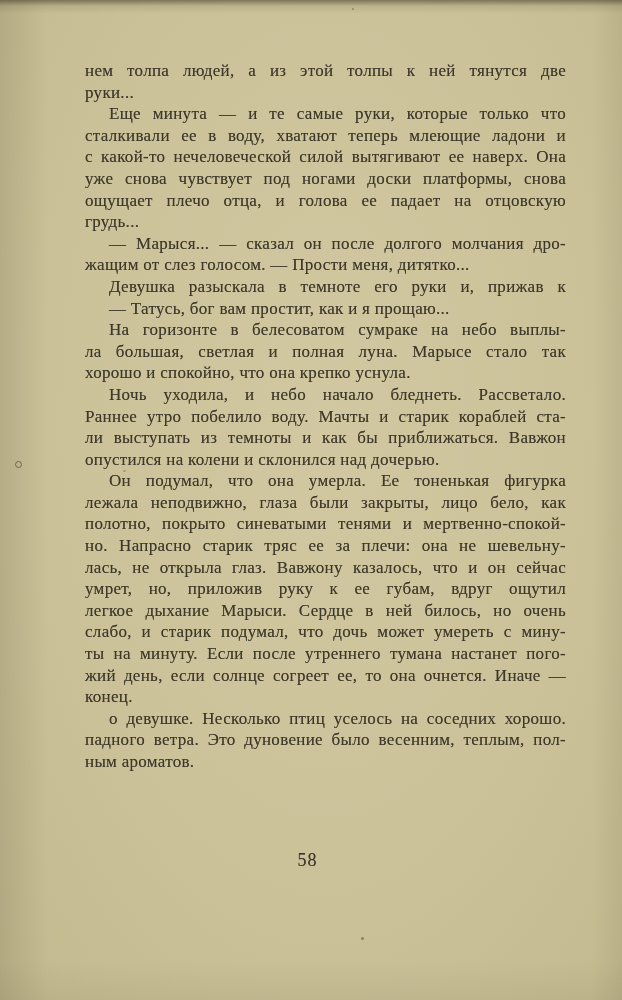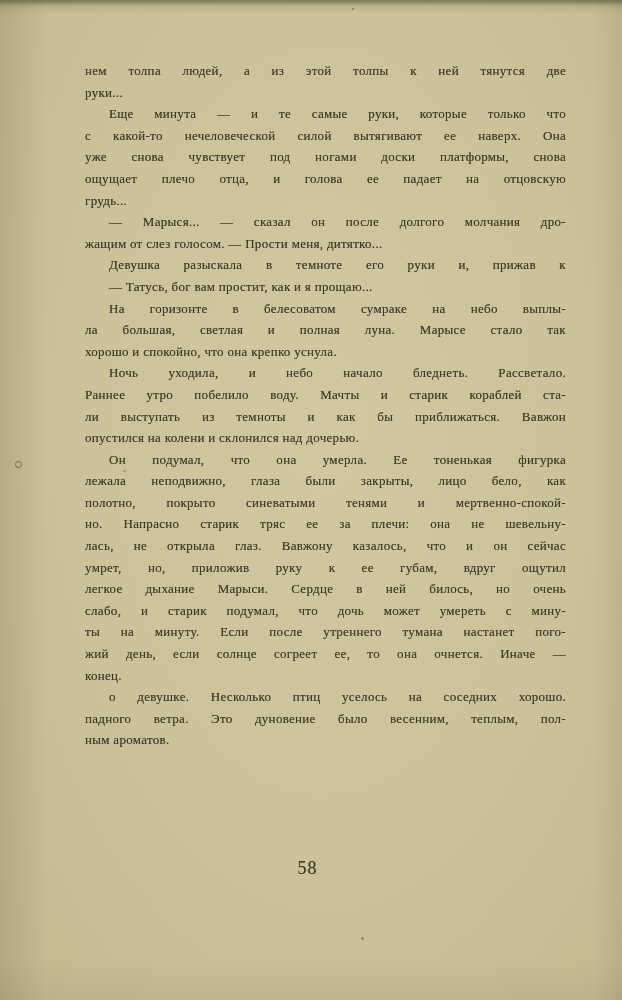--- a/index.html
+++ b/index.html
@@ -24,21 +24,21 @@
   .text-block {
     position: absolute;
     left: 85px;
     top: 60px;
     width: 481px;
   }
   .para { margin: 0; padding: 0; }
   .line {
     height: 21.6px;
     line-height: 21.6px;
-    font-size: 13px;
+    font-size: 17px;
     letter-spacing: 0.3px;
     white-space: normal;
     text-align: justify;
     text-align-last: justify;
     text-shadow: 0 0 0.6px rgba(62,56,42,0.55);
   }
   .line.last {
     text-align: center;
     text-align-last: left;
   }
@@ -47,21 +47,20 @@
   }
   .page-number {
     position: absolute;
     left: 85px;
     top: 850px;
     width: 445px;
     text-align: center;
     font-size: 18px;
     letter-spacing: 1px;
     text-shadow: 0 0 0.6px rgba(62,56,42,0.55);
-    margin-top: 8px;
   }
   .speck {
     position: absolute;
     border-radius: 50%;
     pointer-events: none;
   }
   .speck-ring {
     width: 5px; height: 5px;
     left: 15px; top: 461px;
     border: 1px solid rgba(90,83,55,0.75);
@@ -87,20 +86,21 @@
 <body>
 
 <div class="page">
   <div class="text-block">
       <div class="para">
         <div class="line">нем толпа людей, а из этой толпы к ней тянутся две</div>
         <div class="line last">руки...</div>
       </div>
       <div class="para indent">
         <div class="line">Еще минута — и те самые руки, которые только что</div>
+        <div class="line">сталкивали ее в воду, хватают теперь млеющие ладони и</div>
         <div class="line">с какой-то нечеловеческой силой вытягивают ее наверх. Она</div>
         <div class="line">уже снова чувствует под ногами доски платформы, снова</div>
         <div class="line">ощущает плечо отца, и голова ее падает на отцовскую</div>
         <div class="line last">грудь...</div>
       </div>
       <div class="para indent">
         <div class="line">— Марыся... — сказал он после долгого молчания дро-</div>
         <div class="line last">жащим от слез голосом. — Прости меня, дитятко...</div>
       </div>
       <div class="para indent">

